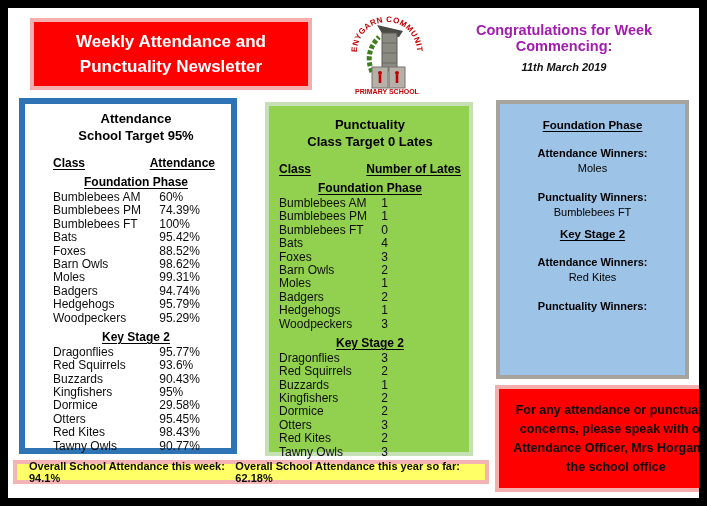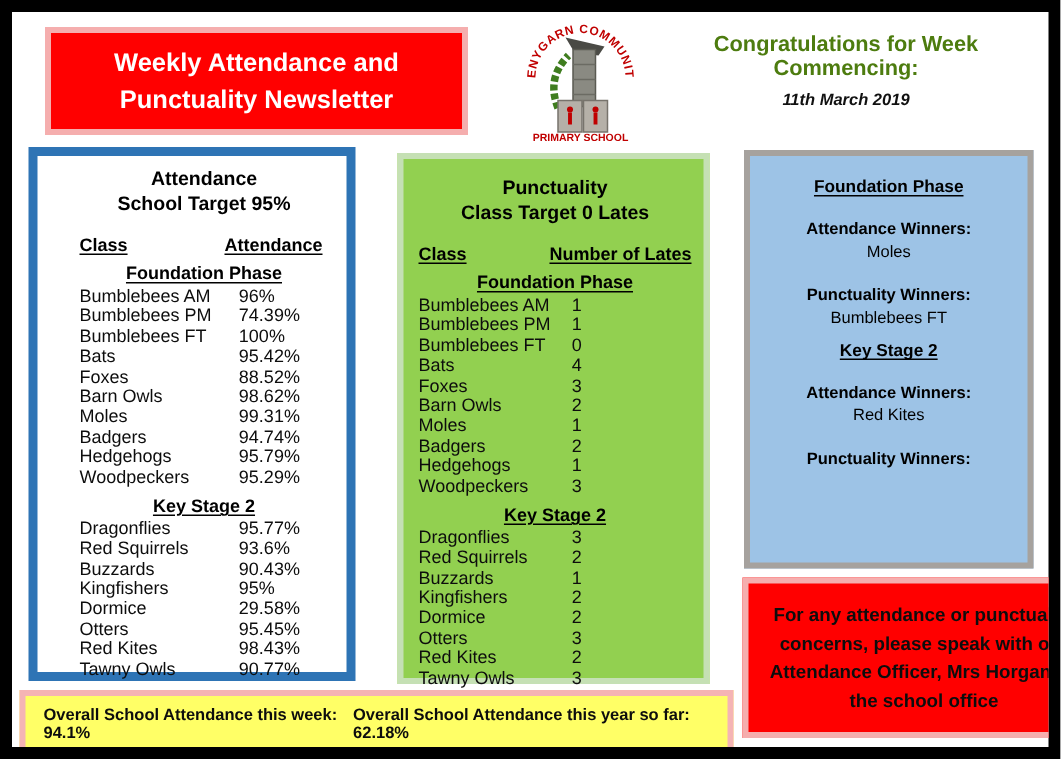--- a/index.html
+++ b/index.html
@@ -10,21 +10,21 @@
   }
   
   .title-box {
     position:absolute; left:22px; top:10px; width:282px; height:72px;
     background:#ff0000; border:4px solid #f5aeae;
     display:flex; flex-direction:column; justify-content:center; align-items:center;
   }
   .title-line { font-size:17px; font-weight:bold; color:#ffffff; line-height:25px; text-align:center; }
   .logo { position:absolute; left:338px; top:2px; width:82px; height:86px; }
   .congrats { position:absolute; left:420px; top:14px; width:272px; text-align:center; }
-  .congrats-l1 { font-size:14.5px; font-weight:bold; color:#4d7c0f; }
+  .congrats-l1 { font-size:14.5px; font-weight:bold; color:#a21caf; }
   .congrats-l2 { font-size:11px; font-weight:bold; font-style:italic; color:#111; margin-top:7px; }
 
   
   .panel-title    { text-align:center; font-weight:bold; font-size:13px; line-height:17px; }
   .panel-subtitle { text-align:center; font-weight:bold; font-size:13px; line-height:17px; }
   .col-headers { display:flex; justify-content:space-between; margin-top:12px; font-size:12px; font-weight:bold; }
   .col-headers span { text-decoration:underline; text-underline-offset:2px; }
   .section-heading {
     text-align:center; font-weight:bold; font-size:12px; line-height:17px; margin-top:4px;
     text-decoration:underline; text-underline-offset:2px;
@@ -55,21 +55,21 @@
   .winner-value   { font-size:11px; margin-top:1px; line-height:14px; }
 
   
   .concern-box {
     position:absolute; left:487px; top:377px; width:242px; height:107px;
     background:#ff0000; border:4px solid #f5aeae;
     display:flex; align-items:center; justify-content:center; text-align:center;
     font-size:12.5px; font-weight:bold; color:#0d0d0d; line-height:19px; padding:2px 8px;
   }
   .overall-bar {
-    position:absolute; left:5px; top:452px; width:476px; height:45px;
+    position:absolute; left:5px; top:452px; width:476px; height:24px;
     background:#ffff66; border:4px solid #f5b4b4;
     display:flex; align-items:center; justify-content:space-between; padding:0 12px;
     font-size:11px; font-weight:bold; color:#0d0d0d;
   }
 </style>
 </head>
 <body>
 
 <div class="page">
 
@@ -109,21 +109,21 @@
 
   <div class="att-panel">
     <div class="panel-title">Attendance</div>
     <div class="panel-subtitle">School Target 95%</div>
     <div class="col-headers">
       <span>Class</span>
       <span>Attendance</span>
     </div>
     <div>
         <div class="section-heading">Foundation Phase</div>
-        <div class="data-row"><span class="cell-class">Bumblebees AM</span><span class="cell-value">96%</span></div>
+        <div class="data-row"><span class="cell-class">Bumblebees AM</span><span class="cell-value">60%</span></div>
         <div class="data-row"><span class="cell-class">Bumblebees PM</span><span class="cell-value">74.39%</span></div>
         <div class="data-row"><span class="cell-class">Bumblebees FT</span><span class="cell-value">100%</span></div>
         <div class="data-row"><span class="cell-class">Bats</span><span class="cell-value">95.42%</span></div>
         <div class="data-row"><span class="cell-class">Foxes</span><span class="cell-value">88.52%</span></div>
         <div class="data-row"><span class="cell-class">Barn Owls</span><span class="cell-value">98.62%</span></div>
         <div class="data-row"><span class="cell-class">Moles</span><span class="cell-value">99.31%</span></div>
         <div class="data-row"><span class="cell-class">Badgers</span><span class="cell-value">94.74%</span></div>
         <div class="data-row"><span class="cell-class">Hedgehogs</span><span class="cell-value">95.79%</span></div>
         <div class="data-row"><span class="cell-class">Woodpeckers</span><span class="cell-value">95.29%</span></div>
         <div class="section-heading">Key Stage 2</div>

